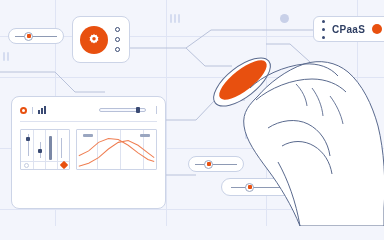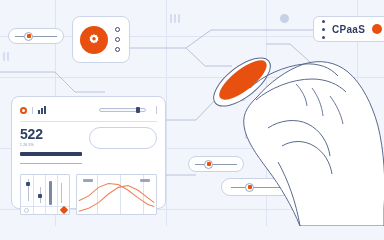--- a/index.html
+++ b/index.html
@@ -231,36 +231,20 @@
           <i></i>
         </div>
       <div class="head-slider">
         <div class="t"></div>
         <div class="h"></div>
       </div>
       <div class="head-tick"></div>
     </div>
     <div class="card-rule"></div>
 
-    <div class="kpi-row">
-      <div class="kpi-left">
-        <div class="kpi-value">522</div>
-        <div class="kpi-sub">1 26.9%</div>
-        <div class="bar-thick"></div>
-        <div class="bar-thin-wrap">
-          <div class="bar-thin"></div>
-          <div class="sq"></div>
-        </div>
-      </div>
-      <div class="kpi-pill">
-        <div class="track" style="width:60px;position:relative;">
-          <div class="knob" style="left:20px;"></div>
-        </div>
-      </div>
-    </div>
 
     <div class="panels">
       <div class="panel" id="panel-scatter">
         <div class="gl" style="left:12px;"></div>
         <div class="gl" style="left:24px;"></div>
         <div class="gl" style="left:36px;"></div>
         <div class="ghl" style="top:31px;"></div>
         <div class="whisker" style="left:7px;top:4px;height:22px;"></div>
         <div class="sq-navy" style="left:5px;top:7px;"></div>
         <div class="whisker" style="left:19px;top:12px;height:16px;"></div>

